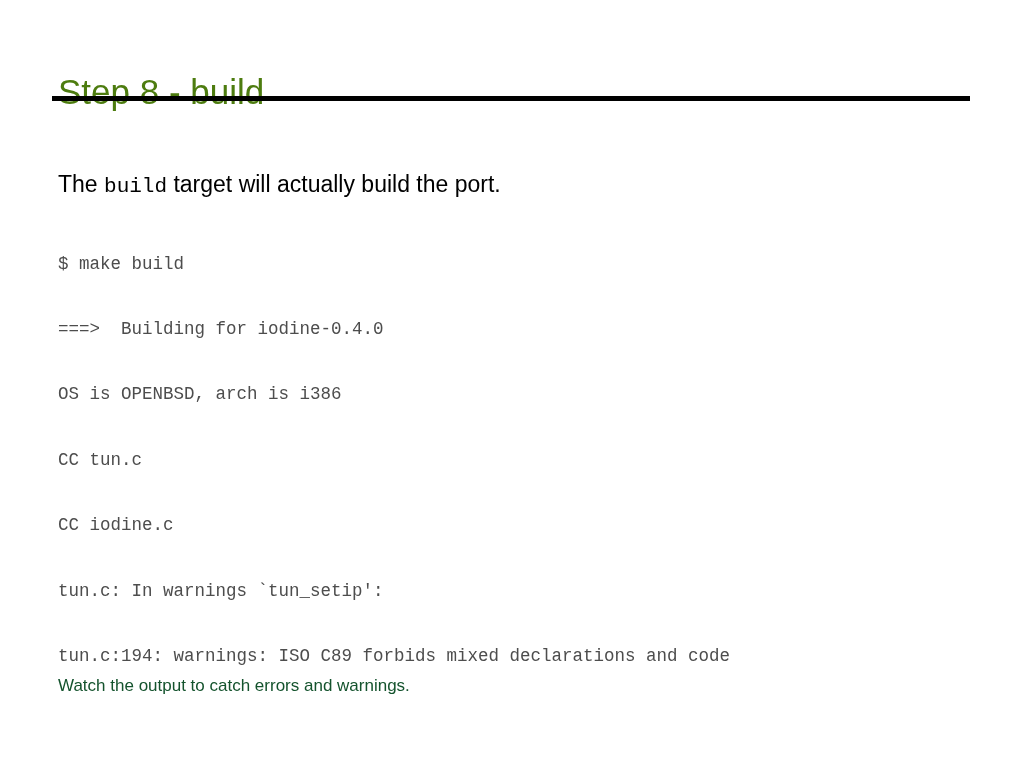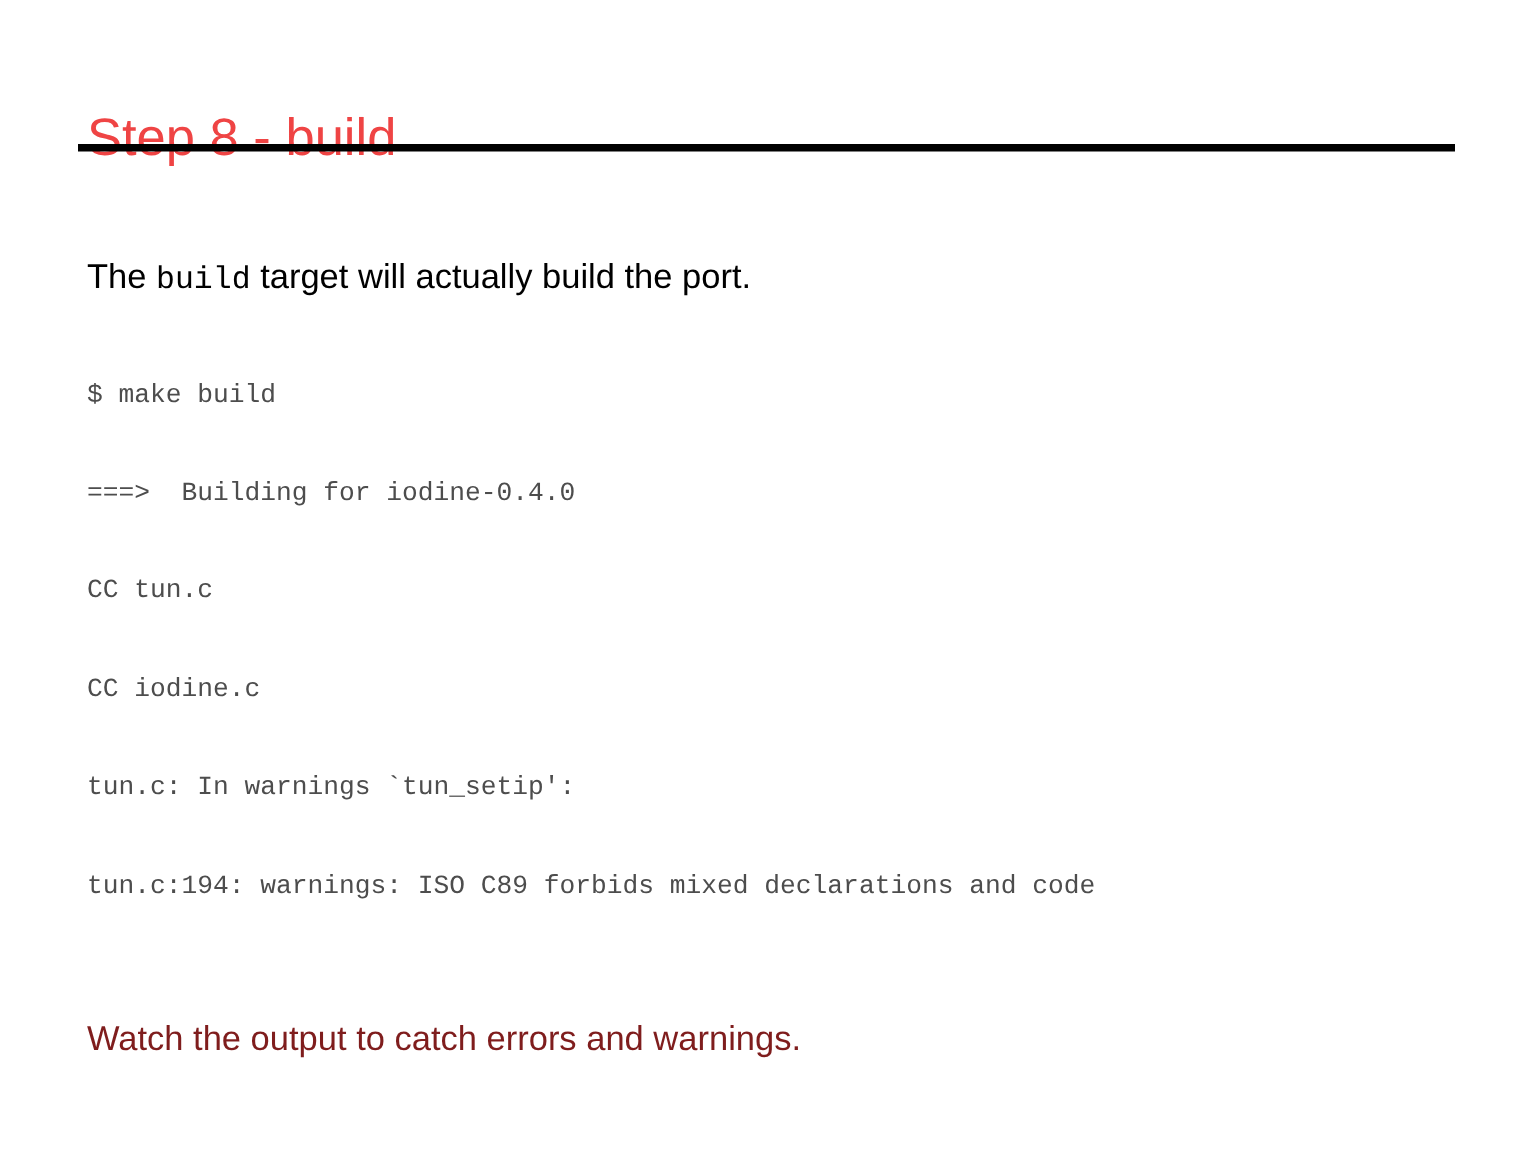--- a/index.html
+++ b/index.html
@@ -21,21 +21,21 @@
     box-sizing: border-box;
   }
   .slide-title {
     position: absolute;
     left: 58px;
     top: 48px;
     font-size: 35px;
     font-weight: normal;
     letter-spacing: 0px;
     line-height: 42px;
-    color: #ef4444;
+    color: #4d7c0f;
   }
   .title-rule {
     position: absolute;
     left: 52px;
     top: 96px;
     width: 918px;
     height: 5px;
     background: #000000;
   }
   .intro-line {
@@ -61,40 +61,41 @@
     white-space: pre;
   }
   .console .line {
     white-space: pre;
     font-family: Liberation Mono, monospace;
   }
   .footer-line {
     position: absolute;
     left: 58px;
     top: 654px;
-    font-size: 23px;
+    font-size: 17px;
     line-height: 30px;
     white-space: nowrap;
-    color: #7f1d1d;
+    color: #14532d;
   }
 </style>
 </head>
 <body>
 
 <div class="slide">
 
   <h1 class="slide-title">Step 8 - build</h1>
 
   <div class="title-rule"></div>
 
   <p class="intro-line"><span>The </span><span class="mono-inline">build</span><span> target will actually build the port.</span></p>
 
   <div class="console">
     <div class="line">$ make build</div>
     <div class="line">===&gt;  Building for iodine-0.4.0</div>
+    <div class="line">OS is OPENBSD, arch is i386</div>
     <div class="line">CC tun.c</div>
     <div class="line">CC iodine.c</div>
     <div class="line">tun.c: In warnings `tun_setip':</div>
     <div class="line">tun.c:194: warnings: ISO C89 forbids mixed declarations and code</div>
     
     
     
     
     
     

